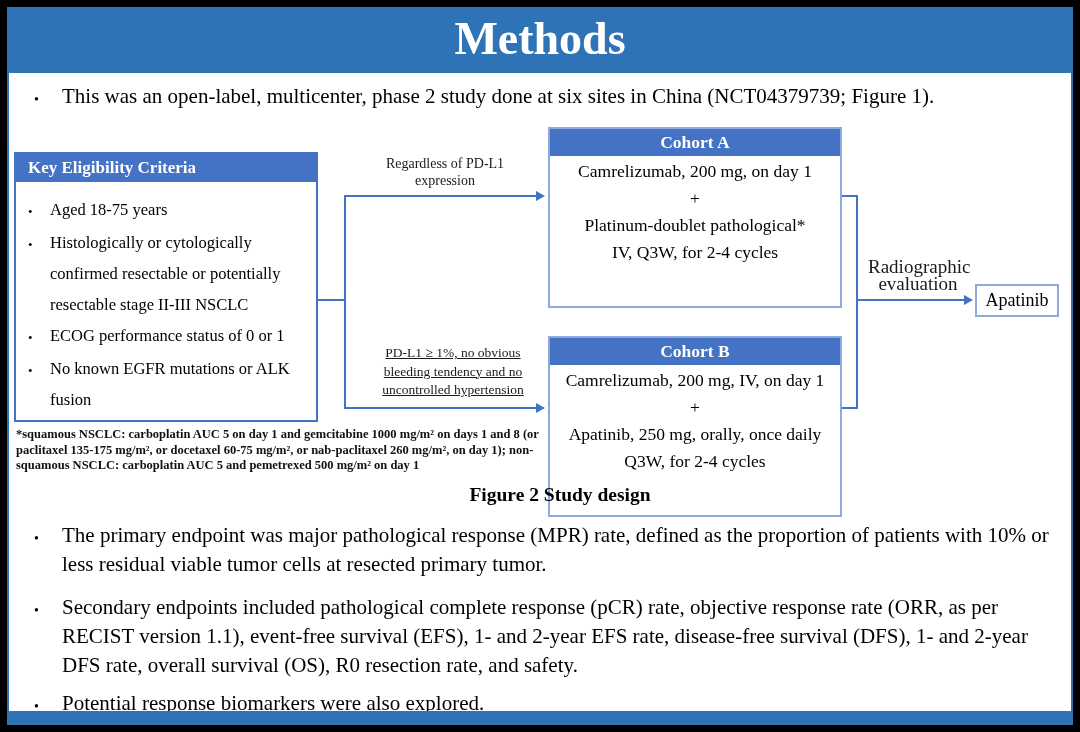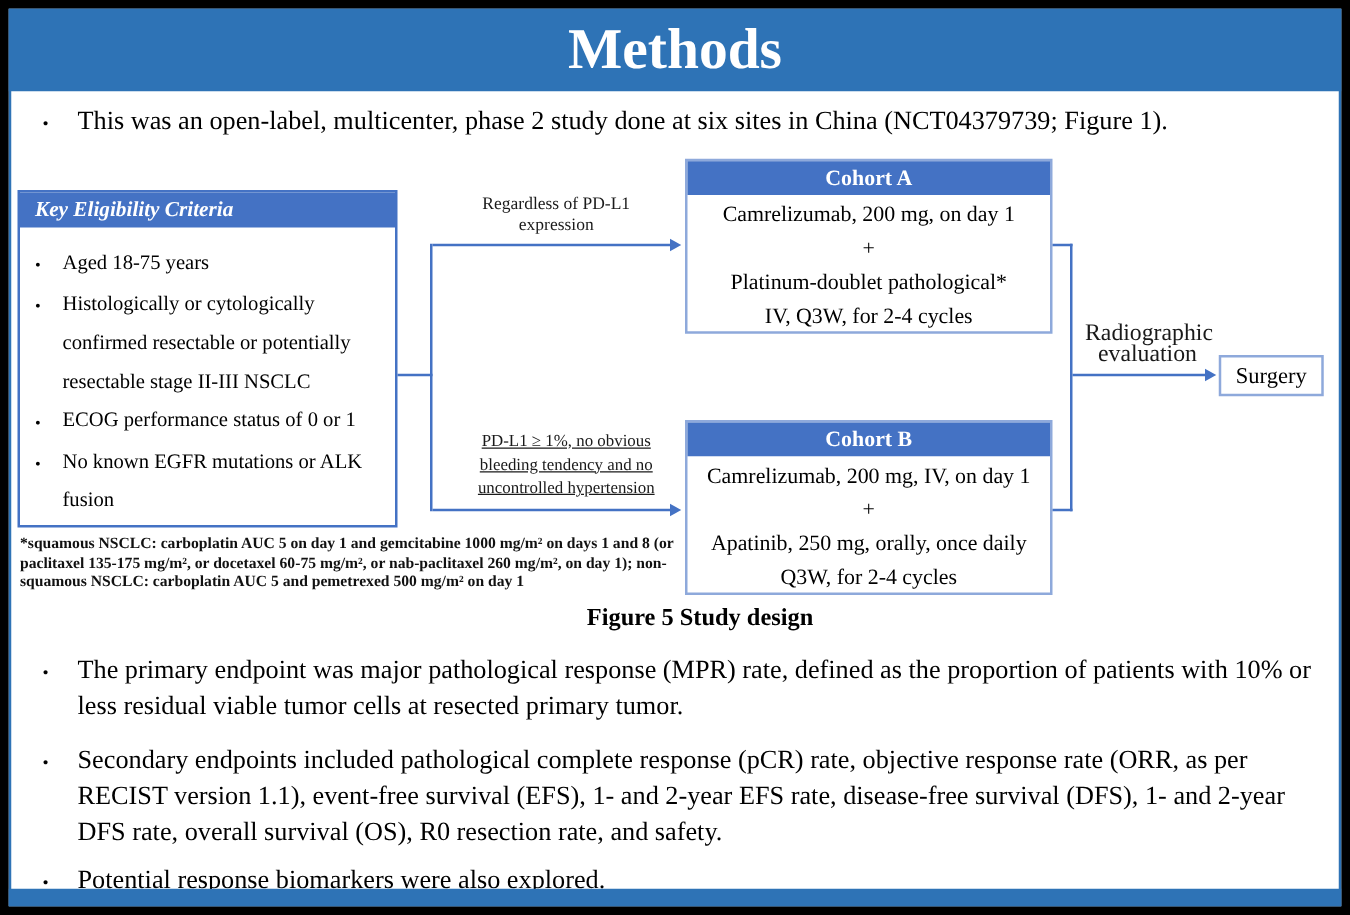--- a/index.html
+++ b/index.html
@@ -18,26 +18,26 @@
   .bottombar{position:absolute;left:7px;top:711px;width:1066px;height:14px;background:var(--banner);}
 
   .bullet{position:absolute;display:grid;grid-template-columns:28px 1fr;color:#000;}
   .bullet .marker{font-size:14px;padding-top:3px;}
   .main-bullet{left:34px;width:1016px;font-size:21px;line-height:29px;}
 
   
   .eligbox{position:absolute;left:14px;top:152px;width:304px;height:270px;background:#fff;
            border:2px solid var(--header);}
   .eligheader{height:28px;background:var(--header);color:#fff;font-weight:bold;font-size:17px;
-              line-height:28px;padding-left:12px;font-style:italic;}
+              line-height:28px;padding-left:12px;}
   .eligbody{padding:12px 2px 0 8px;}
   .eligitem{display:grid;grid-template-columns:26px 1fr;font-size:16.5px;line-height:31px;}
   .eligitem .marker{font-size:13px;padding-top:2px;padding-left:4px;}
 
-  .cohort{position:absolute;left:548px;width:294px;height:140px;background:#fff;
+  .cohort{position:absolute;left:548px;width:294px;height:181px;background:#fff;
           border:2px solid var(--border_light);}
   .cohort-a{top:127px;}
   .cohort-b{top:336px;}
   .cohortheader{height:27px;background:var(--header);color:#fff;font-weight:bold;font-size:17.5px;
                 line-height:27px;text-align:center;}
   .cohortline{font-size:17.5px;line-height:27px;text-align:center;color:#000;}
   .cohortbody{padding-top:2px;}
 
   .surgerybox{position:absolute;left:975px;top:284px;width:84px;height:33px;background:#fff;
               border:2px solid var(--border_light);text-align:center;font-size:18px;line-height:29px;color:#000;}
@@ -114,36 +114,36 @@
       <div class="cohortheader">Cohort B</div>
       <div class="cohortbody">
         <div class="cohortline">Camrelizumab, 200 mg, IV, on day 1</div>
         <div class="cohortline">+</div>
         <div class="cohortline">Apatinib, 250 mg, orally, once daily</div>
         <div class="cohortline">Q3W, for 2-4 cycles</div>
       </div>
     </div>
 
     <div class="flowlabel label-radio">Radiographic evaluation</div>
-    <div class="surgerybox">Surgery</div>
+    <div class="surgerybox">Apatinib</div>
 
     <div class="hline" style="left:318px;top:299px;width:28px;height:2px;"></div>
     <div class="vline" style="left:344px;top:195px;width:2px;height:214px;"></div>
     <div class="hline" style="left:346px;top:195px;width:192px;height:2px;"></div>
     <div class="arrowhead" style="left:536px;top:191px;"></div>
     <div class="hline" style="left:346px;top:407px;width:192px;height:2px;"></div>
     <div class="arrowhead" style="left:536px;top:403px;"></div>
     <div class="hline" style="left:842px;top:195px;width:16px;height:2px;"></div>
     <div class="vline" style="left:856px;top:195px;width:2px;height:214px;"></div>
     <div class="hline" style="left:842px;top:407px;width:16px;height:2px;"></div>
     <div class="hline" style="left:858px;top:299px;width:108px;height:2px;"></div>
     <div class="arrowhead" style="left:964px;top:295px;"></div>
 
     <div class="footnote">*squamous NSCLC: carboplatin AUC 5 on day 1 and gemcitabine 1000 mg/m² on days 1 and 8 (or paclitaxel 135-175 mg/m², or docetaxel 60-75 mg/m², or nab-paclitaxel 260 mg/m², on day 1); non-squamous NSCLC: carboplatin AUC 5 and pemetrexed 500 mg/m² on day 1</div>
-    <div class="caption">Figure 5 Study design</div>
+    <div class="caption">Figure 2 Study design</div>
   </div>
 
   <div class="bullet main-bullet b2">
     <span class="marker">•</span>
     <span>The primary endpoint was major pathological response (MPR) rate, defined as the proportion of patients with 10% or less residual viable tumor cells at resected primary tumor.</span>
   </div>
   <div class="bullet main-bullet b3">
     <span class="marker">•</span>
     <span>Secondary endpoints included pathological complete response (pCR) rate, objective response rate (ORR, as per RECIST version 1.1), event-free survival (EFS), 1- and 2-year EFS rate, disease-free survival (DFS), 1- and 2-year DFS rate, overall survival (OS), R0 resection rate, and safety.</span>
   </div>

